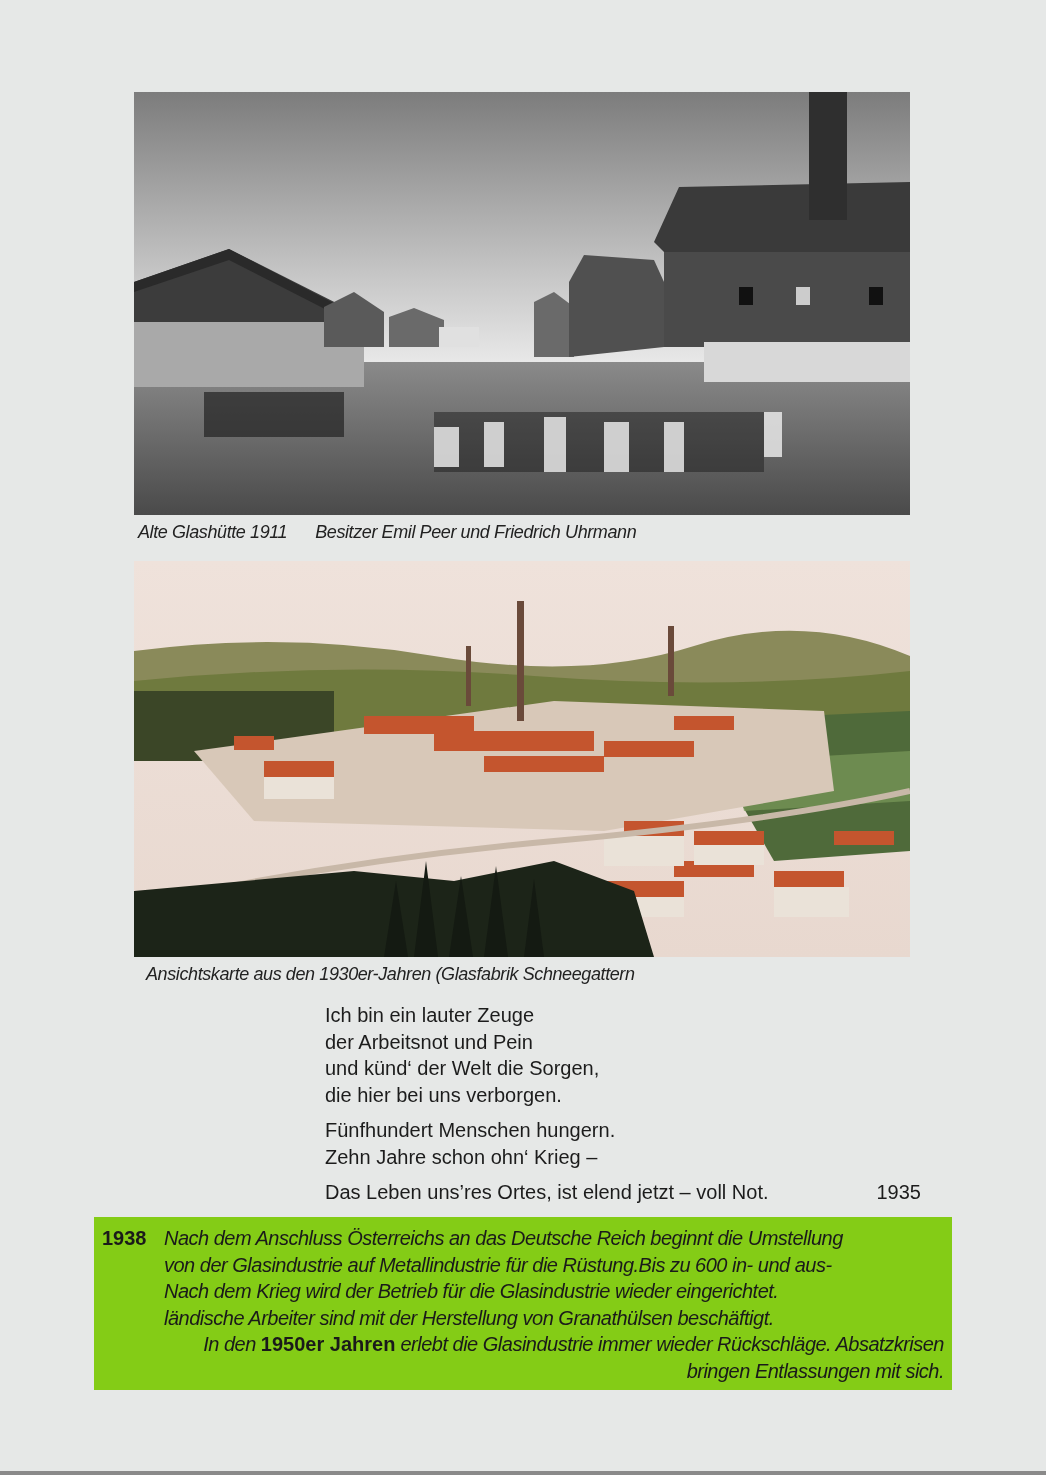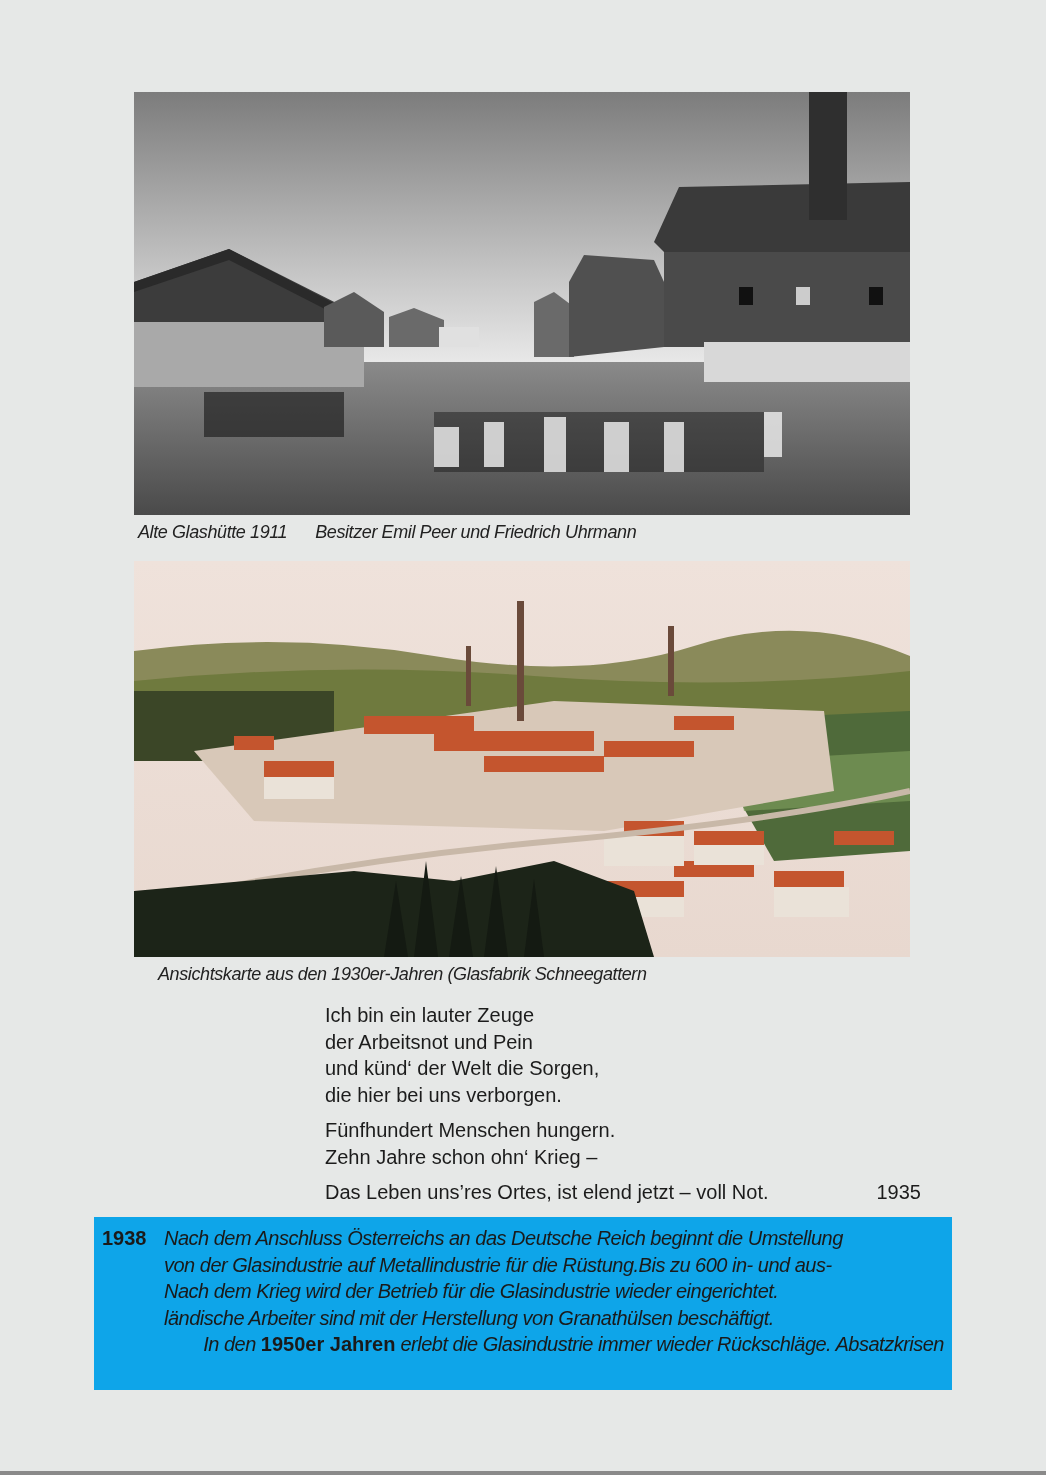--- a/index.html
+++ b/index.html
@@ -15,30 +15,30 @@
   #photo1 { left: 134px; top: 92px; width: 776px; height: 423px; }
   #photo2 { left: 134px; top: 561px; width: 776px; height: 396px; }
   .photo svg { display: block; width: 100%; height: 100%; }
 
   .caption {
     position: absolute; font-style: italic; font-size: 18px; letter-spacing: -0.4px;
     color: #222; white-space: nowrap;
   }
   #caption1 { left: 138px; top: 522px; }
   #caption1 .sep { display: inline-block; width: 28px; }
-  #caption2 { left: 158px; top: 964px; }
+  #caption2 { left: 146px; top: 964px; }
 
   .poem { position: absolute; left: 325px; top: 1002px; font-size: 20px; line-height: 26.5px; color: #1c1c1c; }
   .stanza { margin-bottom: 9px; }
   .stanza div { white-space: nowrap; }
   .poem .last-line { display: flex; width: 596px; justify-content: space-between; white-space: nowrap; gap: 32px; }
 
   .history-box {
     position: absolute; left: 94px; top: 1217px; width: 858px; height: 173px;
-    background: #0ea5e9; box-sizing: border-box; padding: 8px 8px 0 8px;
+    background: #84cc16; box-sizing: border-box; padding: 8px 8px 0 8px;
     font-size: 20px; line-height: 26.5px; font-style: italic; letter-spacing: -0.5px; color: #1a1a1a;
   }
   .history-box .row { display: flex; }
   .year { font-style: normal; font-weight: bold; letter-spacing: 0; width: 62px; flex: none; }
   .indent-block div { white-space: nowrap; }
   .history-box .plain { white-space: nowrap; text-align: right; }
   .history-box b { font-style: normal; letter-spacing: 0; }
 </style>
 </head>
 <body>
@@ -180,15 +180,16 @@
       <div>von der Glasindustrie auf Metallindustrie für die Rüstung.Bis zu 600 in- und aus-</div>
       <div>Nach dem Krieg wird der Betrieb für die Glasindustrie wieder eingerichtet.</div>
       <div>ländische Arbeiter sind mit der Herstellung von Granathülsen beschäftigt.</div>
     </div>
   </div>
   <div class="plain">
     <span>In den</span>
     <b>1950er Jahren</b>
     <span>erlebt die Glasindustrie immer wieder Rückschläge. Absatzkrisen</span>
   </div>
+  <div class="plain">bringen Entlassungen mit sich.</div>
 </div>
 
 <div class="bottom-bar"></div>
 
 </body></html>

